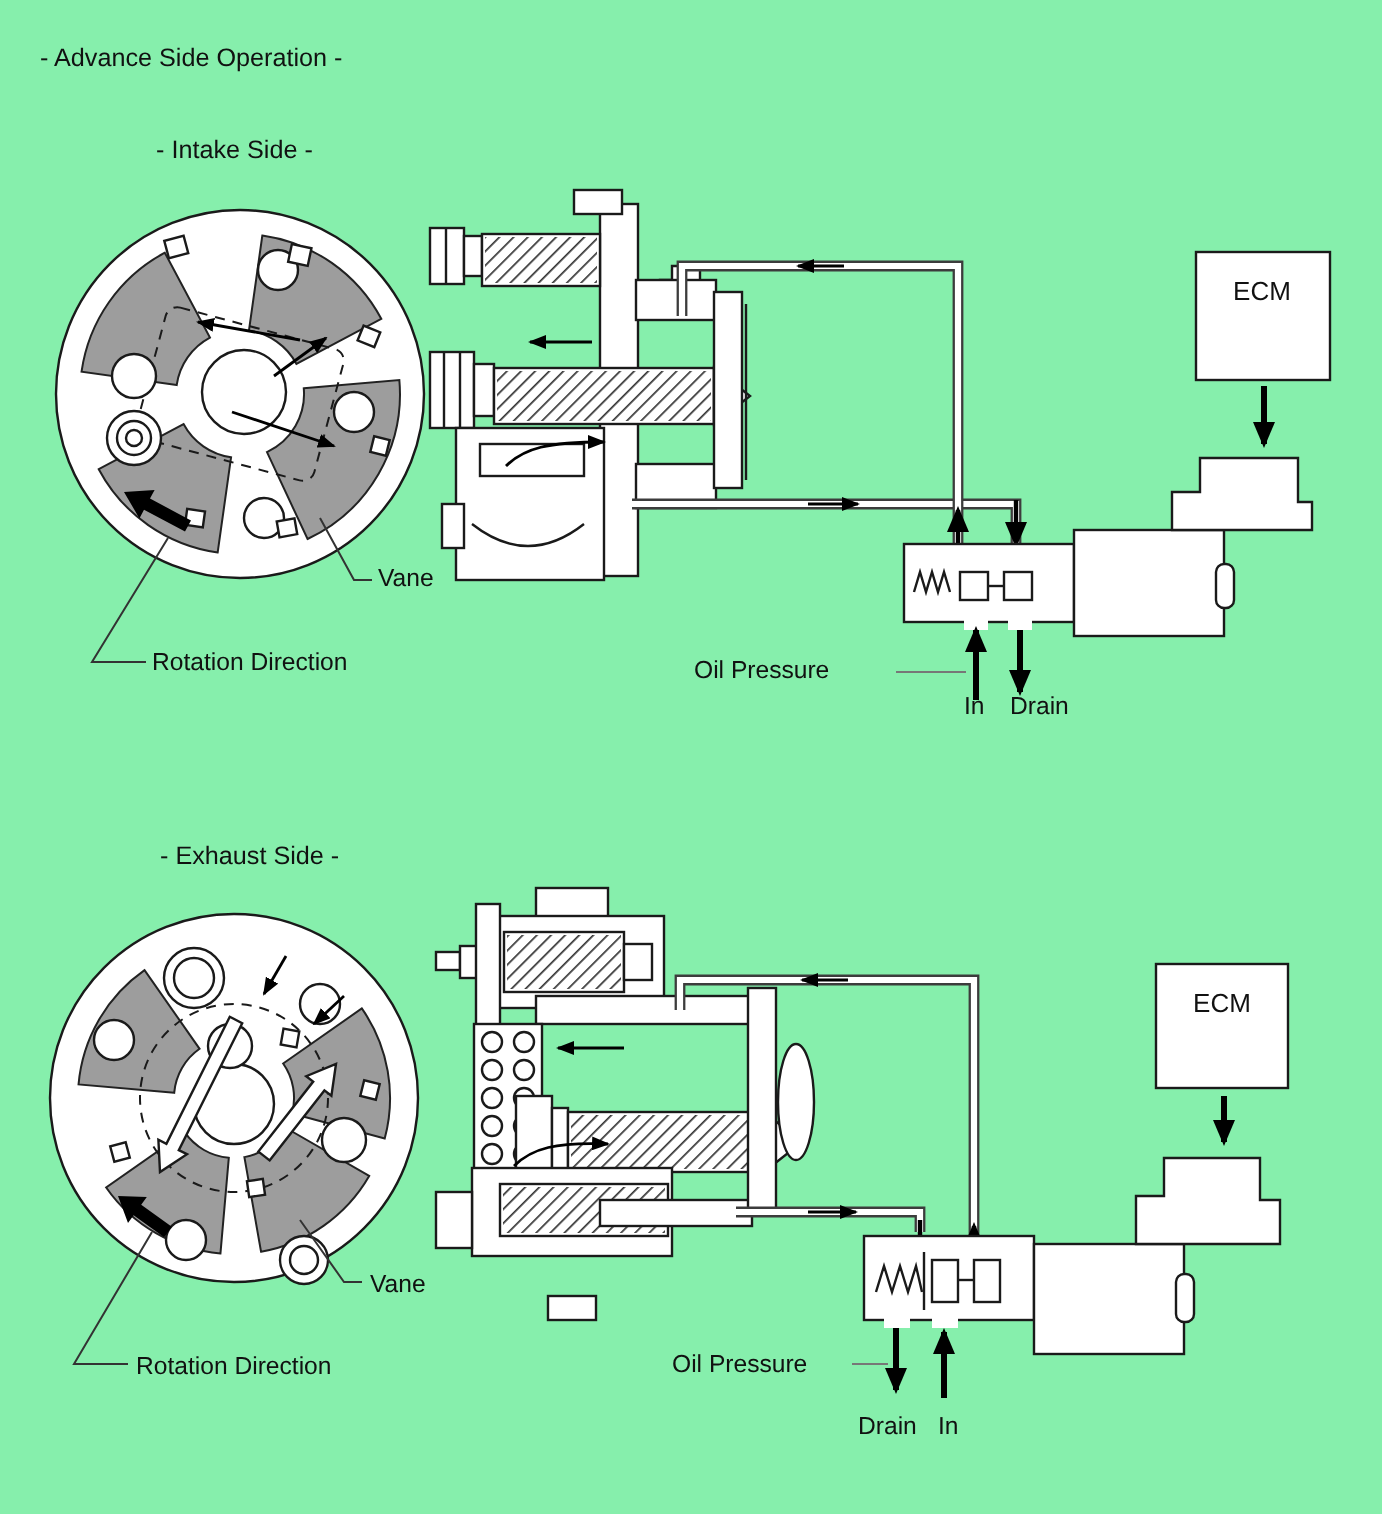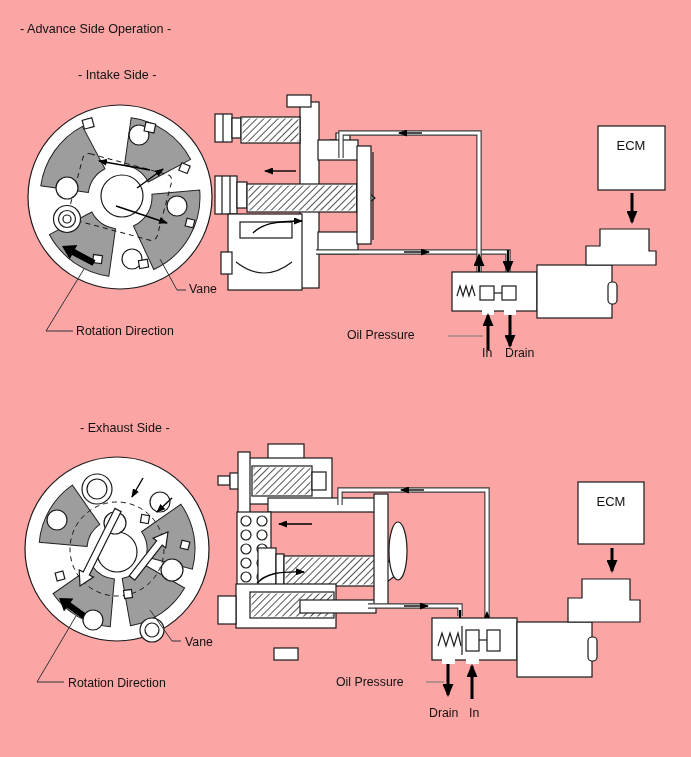--- a/index.html
+++ b/index.html
@@ -1,16 +1,16 @@
 <!DOCTYPE html>
 <html><head>
 <meta charset="utf-8">
 <style>
   html,body{margin:0;padding:0;background:#fff;}
-  #stage{position:relative;width:691px;height:757px;background:#fca5a5;overflow:hidden;
+  #stage{position:relative;width:691px;height:757px;background:#86efac;overflow:hidden;
          font-family:"Liberation Sans",sans-serif;text-decoration:underline;}
   svg{position:absolute;left:0;top:0;}
   svg text{font-family:"Liberation Sans",sans-serif;fill:#111;}
   .lbl{font-size:12.3px;}
   .ttl{font-size:12.6px;}
   .ecm{font-size:13px;}
   .outline{fill:#fff;stroke:#1a1a1a;stroke-width:1.2;}
   .thin{fill:none;stroke:#1a1a1a;stroke-width:1.2;}
   .wedge{fill:#9d9d9d;stroke:#222;stroke-width:1;}
   .dash{fill:none;stroke:#1a1a1a;stroke-width:1;stroke-dasharray:5,4;}

